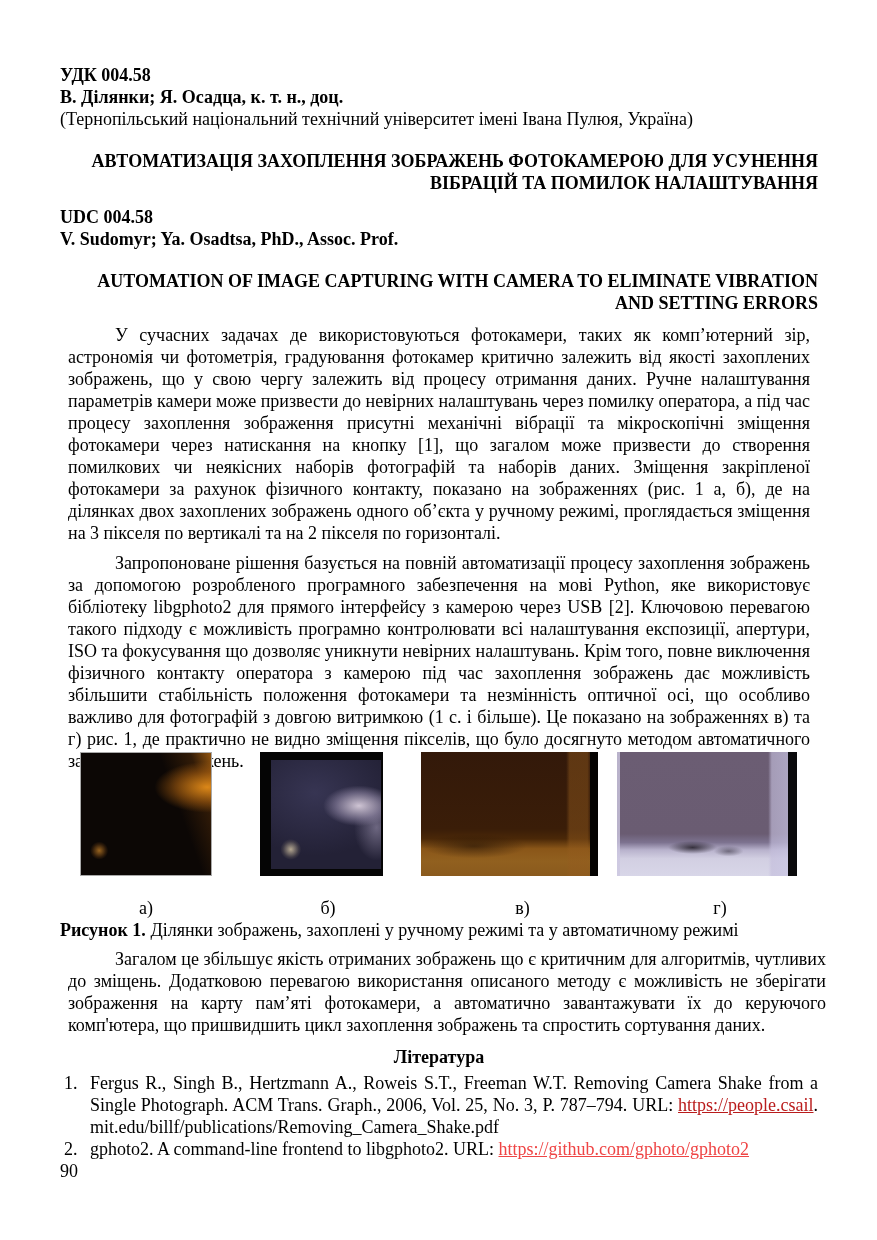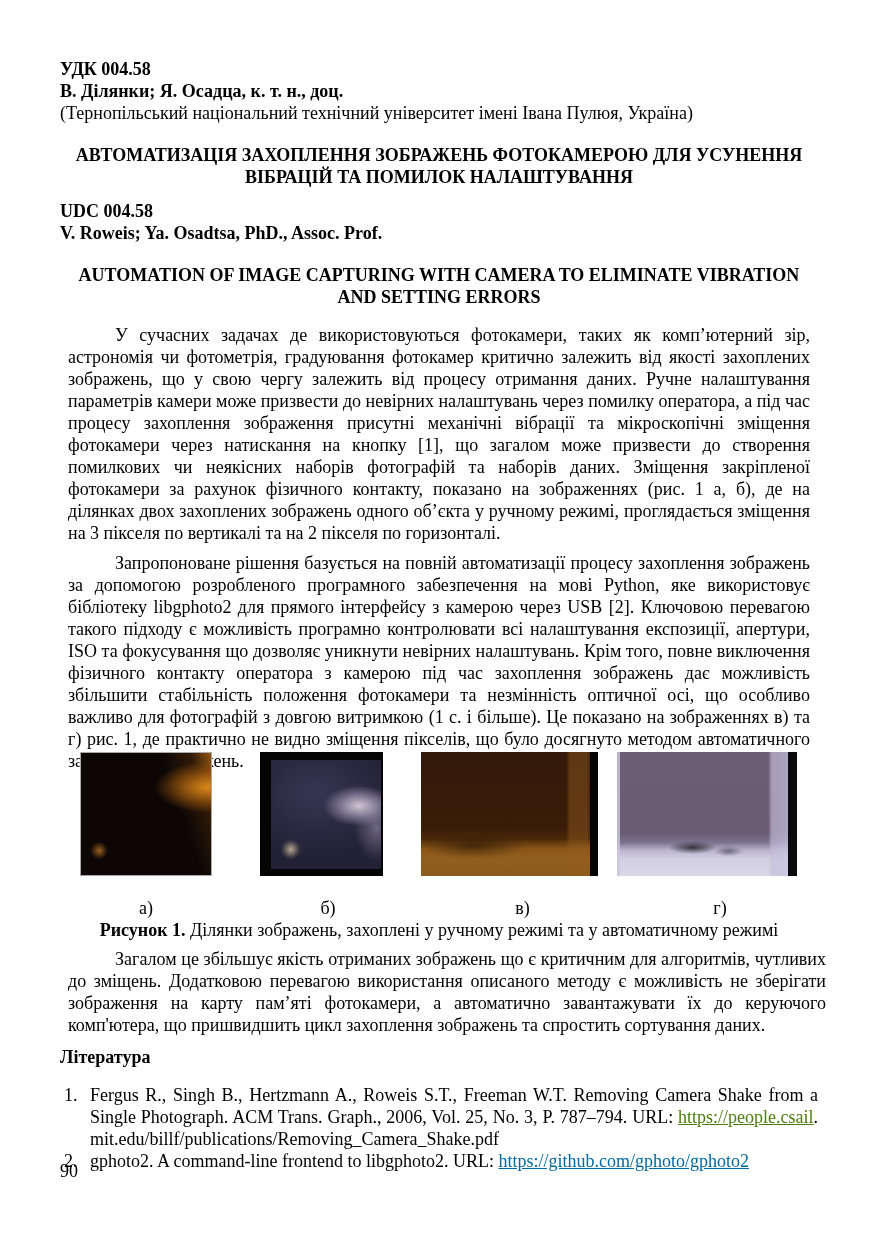--- a/index.html
+++ b/index.html
@@ -12,24 +12,24 @@
     color: #000000;
     font-size: 18px;
     line-height: 22px;
     overflow: hidden;
   }
   .abs { position: absolute; left: 60px; width: 758px; }
   .bold { font-weight: bold; }
   p { margin: 8px; }
 
   
-  .header-block { top: 58px; }
+  .header-block { top: 64px; }
   .title-uk, .title-en {
     font-size: 18px; line-height: 22px; font-weight: bold;
-    text-align: center; margin: 20px 0 12px 0;
+    text-align: right; margin: 20px 0 12px 0;
   }
   .udc-en { }
 
   
   .body-text { top: 316px; text-align: justify; }
   .body-text p, .p3 { text-indent: 47px; text-align: justify; }
 
   
   .figure { top: 752px; }
   .photos { display: flex; align-items: flex-start; }
@@ -75,48 +75,48 @@
       radial-gradient(ellipse 20px 7px at 62% 80%, rgba(60,55,70,0.60), rgba(0,0,0,0) 75%),
       linear-gradient(to bottom, #6b5d73 0%, #6a5c72 66%, #7d7390 73%, #b8b2cc 79%, #d2cfe2 86%, #d8d6e8 100%);
   }
 
   .labels { display: flex; margin-top: 21px; }
   .lbl { text-align: center; }
   .lbl-a { width: 132px; margin-left: 20px; }
   .lbl-b { width: 136px; margin-left: 48px; }
   .lbl-c { width: 177px; margin-left: 38px; }
   .lbl-d { width: 180px; margin-left: 19px; }
-  .caption { text-align: center; margin-top: 0; }
+  .caption { margin-top: 0; }
 
   
   .p3 { top: 940px; }
 
   
   .refs { top: 1046px; }
-  .refs-heading { font-weight: bold; margin-bottom: 16px; }
+  .refs-heading { text-align: center; font-weight: bold; margin-bottom: 4px; }
   .ref-item { position: relative; padding-left: 30px; text-align: justify; }
   .ref-num { position: absolute; left: 4px; top: 0; }
   .link { text-decoration: underline; cursor: pointer; }
-  .link-blue { color: #4d7c0f; }
-  .link-dark { color: #0369a1; margin-top: 29px; }
+  .link-blue { color: #b91c1c; }
+  .link-dark { color: #ef4444; margin-top: 29px; }
 
   .page-number { top: 1160px; }
 </style>
 </head>
 <body>
 
 <div class="page">
 
   <div class="abs header-block">
     <div class="bold">УДК 004.58</div>
     <div class="bold">В. Ділянки; Я. Осадца, к. т. н., доц.</div>
     <div>(Тернопільський національний технічний університет імені Івана Пулюя, Україна)</div>
     <h1 class="title-uk">АВТОМАТИЗАЦІЯ ЗАХОПЛЕННЯ ЗОБРАЖЕНЬ ФОТОКАМЕРОЮ ДЛЯ УСУНЕННЯ ВІБРАЦІЙ ТА ПОМИЛОК НАЛАШТУВАННЯ</h1>
     <div class="bold udc-en">UDC 004.58</div>
-    <div class="bold">V. Roweis; Ya. Osadtsa, PhD., Assoc. Prof.</div>
+    <div class="bold">V. Sudomyr; Ya. Osadtsa, PhD., Assoc. Prof.</div>
     <h1 class="title-en">AUTOMATION OF IMAGE CAPTURING WITH CAMERA TO ELIMINATE VIBRATION AND SETTING ERRORS</h1>
   </div>
 
   <div class="abs body-text">
     <p>У сучасних задачах де використовуються фотокамери, таких як комп’ютерний зір, астрономія чи фотометрія, градуювання фотокамер критично залежить від якості захоплених зображень, що у свою чергу залежить від процесу отримання даних. Ручне налаштування параметрів камери може призвести до невірних налаштувань через помилку оператора, а під час процесу захоплення зображення присутні механічні вібрації та мікроскопічні зміщення фотокамери через натискання на кнопку [1], що загалом може призвести до створення помилкових чи неякісних наборів фотографій та наборів даних. Зміщення закріпленої фотокамери за рахунок фізичного контакту, показано на зображеннях (рис. 1 а, б), де на ділянках двох захоплених зображень одного об’єкта у ручному режимі, проглядається зміщення на 3 пікселя по вертикалі та на 2 пікселя по горизонталі.</p>
     <p>Запропоноване рішення базується на повній автоматизації процесу захоплення зображень за допомогою розробленого програмного забезпечення на мові Python, яке використовує бібліотеку libgphoto2 для прямого інтерфейсу з камерою через USB [2]. Ключовою перевагою такого підходу є можливість програмно контролювати всі налаштування експозиції, апертури, ISO та фокусування що дозволяє уникнути невірних налаштувань. Крім того, повне виключення фізичного контакту оператора з камерою під час захоплення зображень дає можливість збільшити стабільність положення фотокамери та незмінність оптичної осі, що особливо важливо для фотографій з довгою витримкою (1 с. і більше). Це показано на зображеннях в) та г) рис. 1, де практично не видно зміщення пікселів, що було досягнуто методом автоматичного захоплення зображень.</p>
   </div>
 
   <div class="abs figure">
     <div class="photos">

